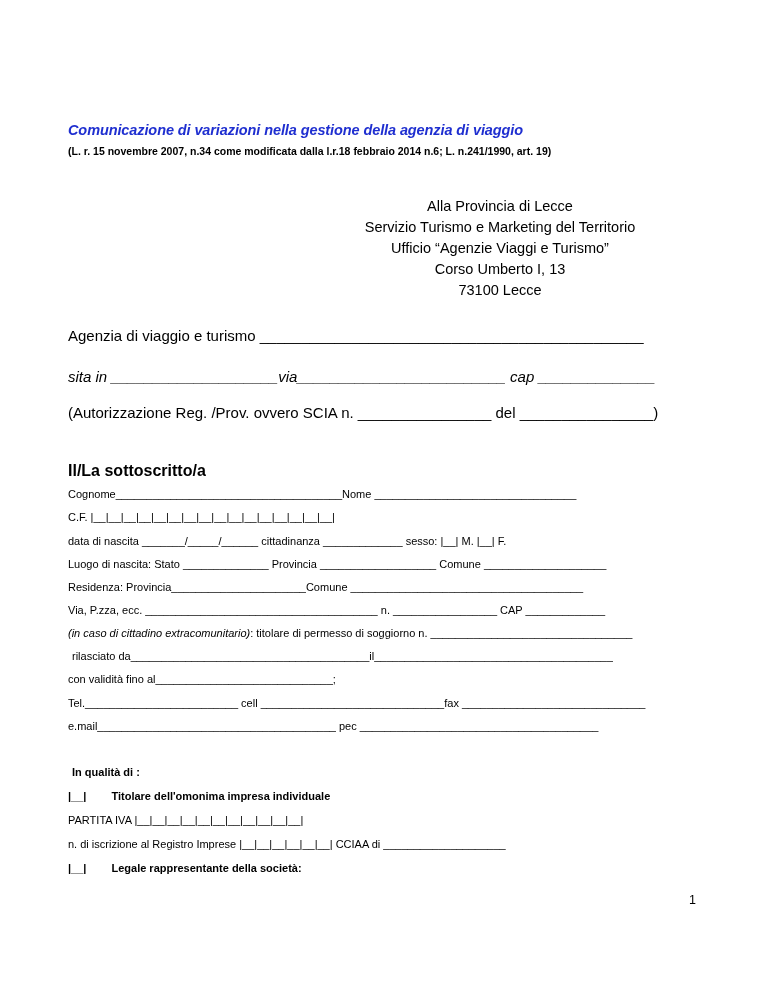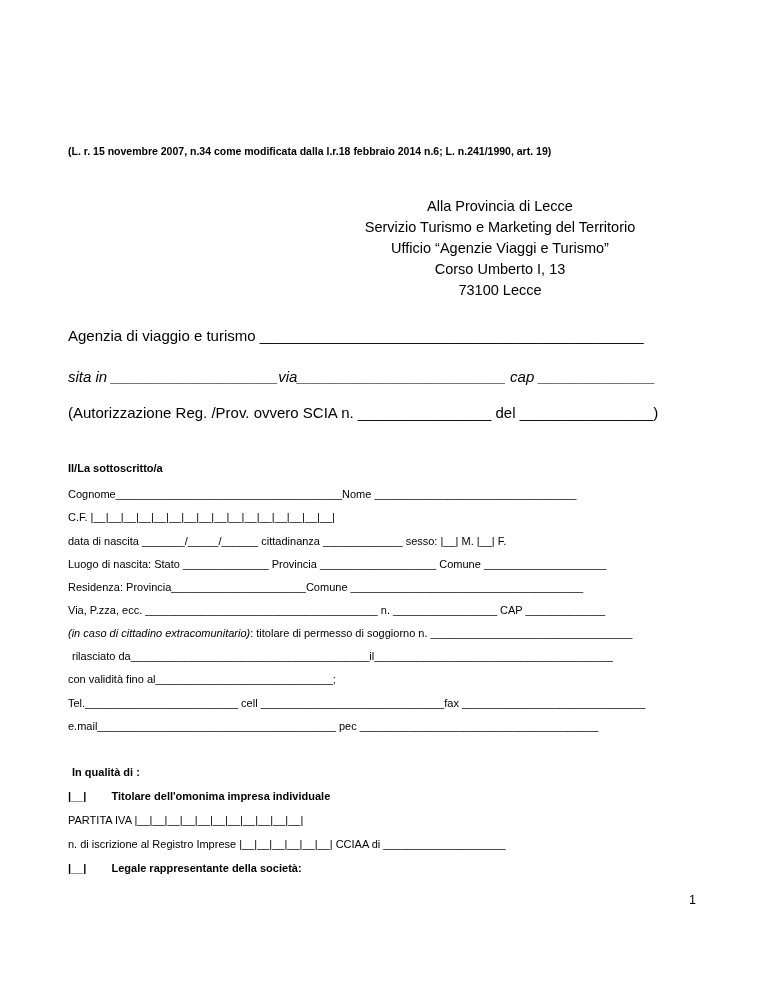--- a/index.html
+++ b/index.html
@@ -59,21 +59,21 @@
     white-space: nowrap;
   }
   .field-line.l1 { left: 68px; top: 327px; }
   .field-line.l2 { left: 68px; top: 368px; font-style: italic; }
   .field-line.l3 { left: 68px; top: 404px; }
 
   .sub-head {
     position: absolute;
     left: 68px;
     top: 462px;
-    font-size: 11px;
+    font-size: 16px;
     font-weight: bold;
   }
 
   .small-line {
     position: absolute;
     left: 68px;
     font-size: 11px;
     white-space: nowrap;
   }
 
@@ -96,20 +96,21 @@
     right: 72px;
     top: 893px;
     font-size: 12.5px;
   }
 </style>
 </head>
 <body>
 
 <div class="page">
 
+  <div class="doc-title">Comunicazione di variazioni nella gestione della agenzia di viaggio</div>
   <div class="doc-subtitle">(L. r. 15 novembre 2007, n.34 come modificata dalla l.r.18 febbraio 2014 n.6;  L. n.241/1990, art. 19)</div>
 
   <div class="addressee">
     <div>Alla Provincia di Lecce</div>
     <div>Servizio Turismo e Marketing del Territorio</div>
     <div>Ufficio “Agenzie Viaggi e Turismo”</div>
     <div>Corso Umberto I, 13</div>
     <div>73100 Lecce</div>
   </div>
 

